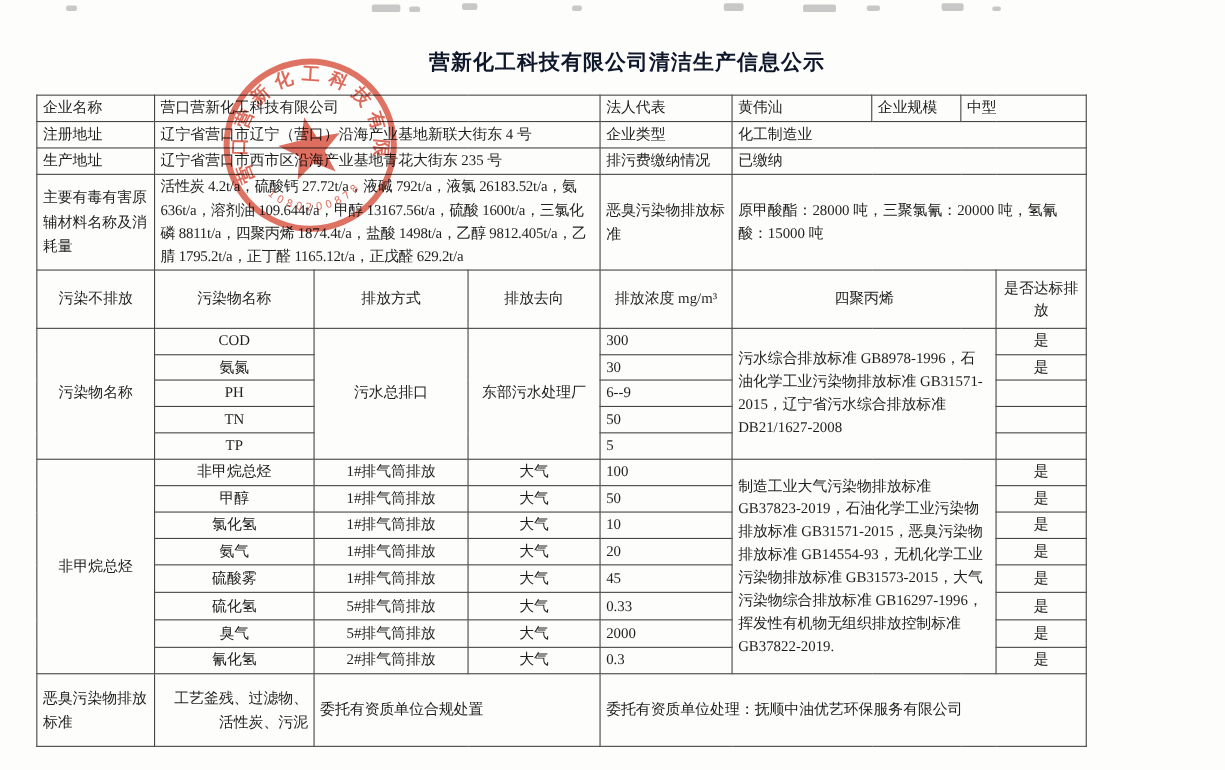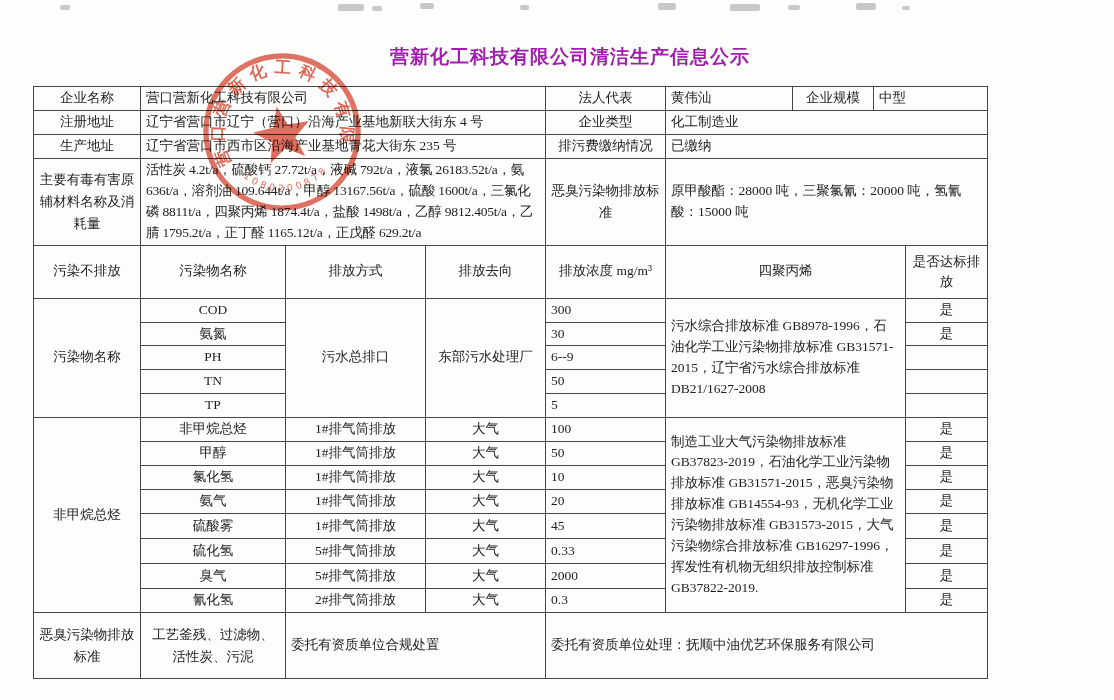--- a/index.html
+++ b/index.html
@@ -9,35 +9,35 @@
     font-family:"Liberation Serif","DejaVu Serif",serif;
     color:#1e1e1e;
     position:relative;
     overflow:hidden;
   }
   .sheet{position:absolute;inset:0;background:#fdfdfc;}
   .doc-title{
     position:absolute;top:44px;left:140px;width:860px;
     text-align:center;
     font-size:19px;font-weight:bold;letter-spacing:1px;
-    color:#a21caf;
+    color:#0f172a;
   }
   table.main{
     position:absolute;left:33px;top:86px;
     width:954px;border-collapse:collapse;table-layout:fixed;
   }
   table.main td{
     border:1px solid #464646;
     font-size:13.5px;
     padding:1px 5px;
     vertical-align:middle;
     overflow:hidden;
     line-height:1.55;
   }
-  td.lbl{padding-left:7px;text-align:center;}
+  td.lbl{padding-left:7px;}
   td.ctr{text-align:center;padding:1px 2px;}
   td.val{padding-left:9px;}
   td.materials{font-size:12.5px;line-height:20.5px;padding:2px 7px;letter-spacing:-0.2px;}
   td.products{font-size:13.5px;line-height:26px;padding:2px 10px;}
   td.std{font-size:13px;line-height:22.5px;padding:2px 6px;}
   td.std-gas{font-size:13px;line-height:21.3px;padding:2px 6px;}
   td.head{ text-align:center;}
   td.conc{}
   td.ok{text-align:center;}
   
@@ -202,21 +202,21 @@
     <tr style="height:24px">
       <td class="ctr">氰化氢</td>
       <td class="ctr">2#排气筒排放</td>
       <td class="ctr">大气</td>
       <td class="conc">0.3</td>
       <td class="ok">是</td>
     </tr>
 
     <tr style="height:66px">
       <td class="lbl" style="line-height:22px;">恶臭污染物排放标准</td>
-      <td class="ctr" style="line-height:22px;">工艺釜残、过滤物、活性炭、污泥</td>
+      <td class="ctr" style="line-height:22px;text-align:right;">工艺釜残、过滤物、活性炭、污泥</td>
       <td class="val" colspan="2">委托有资质单位合规处置</td>
       <td class="val" colspan="5">委托有资质单位处理：抚顺中油优艺环保服务有限公司</td>
     </tr>
   </tbody>
     </table>
 
   <svg class="stamp" viewBox="-88 -88 176 176">
     <g transform="rotate(-12)">
       <circle cx="0" cy="0" r="76" fill="none" stroke="#d5412d" stroke-width="5.5" opacity="0.9"></circle>
       <polygon transform="translate(0,4)" points="0,-30 7.35,-10.11 28.53,-9.27 11.89,3.86 17.63,24.27 0,12.5 -17.63,24.27 -11.89,3.86 -28.53,-9.27 -7.35,-10.11" fill="#d5412d" opacity="0.92"></polygon>

